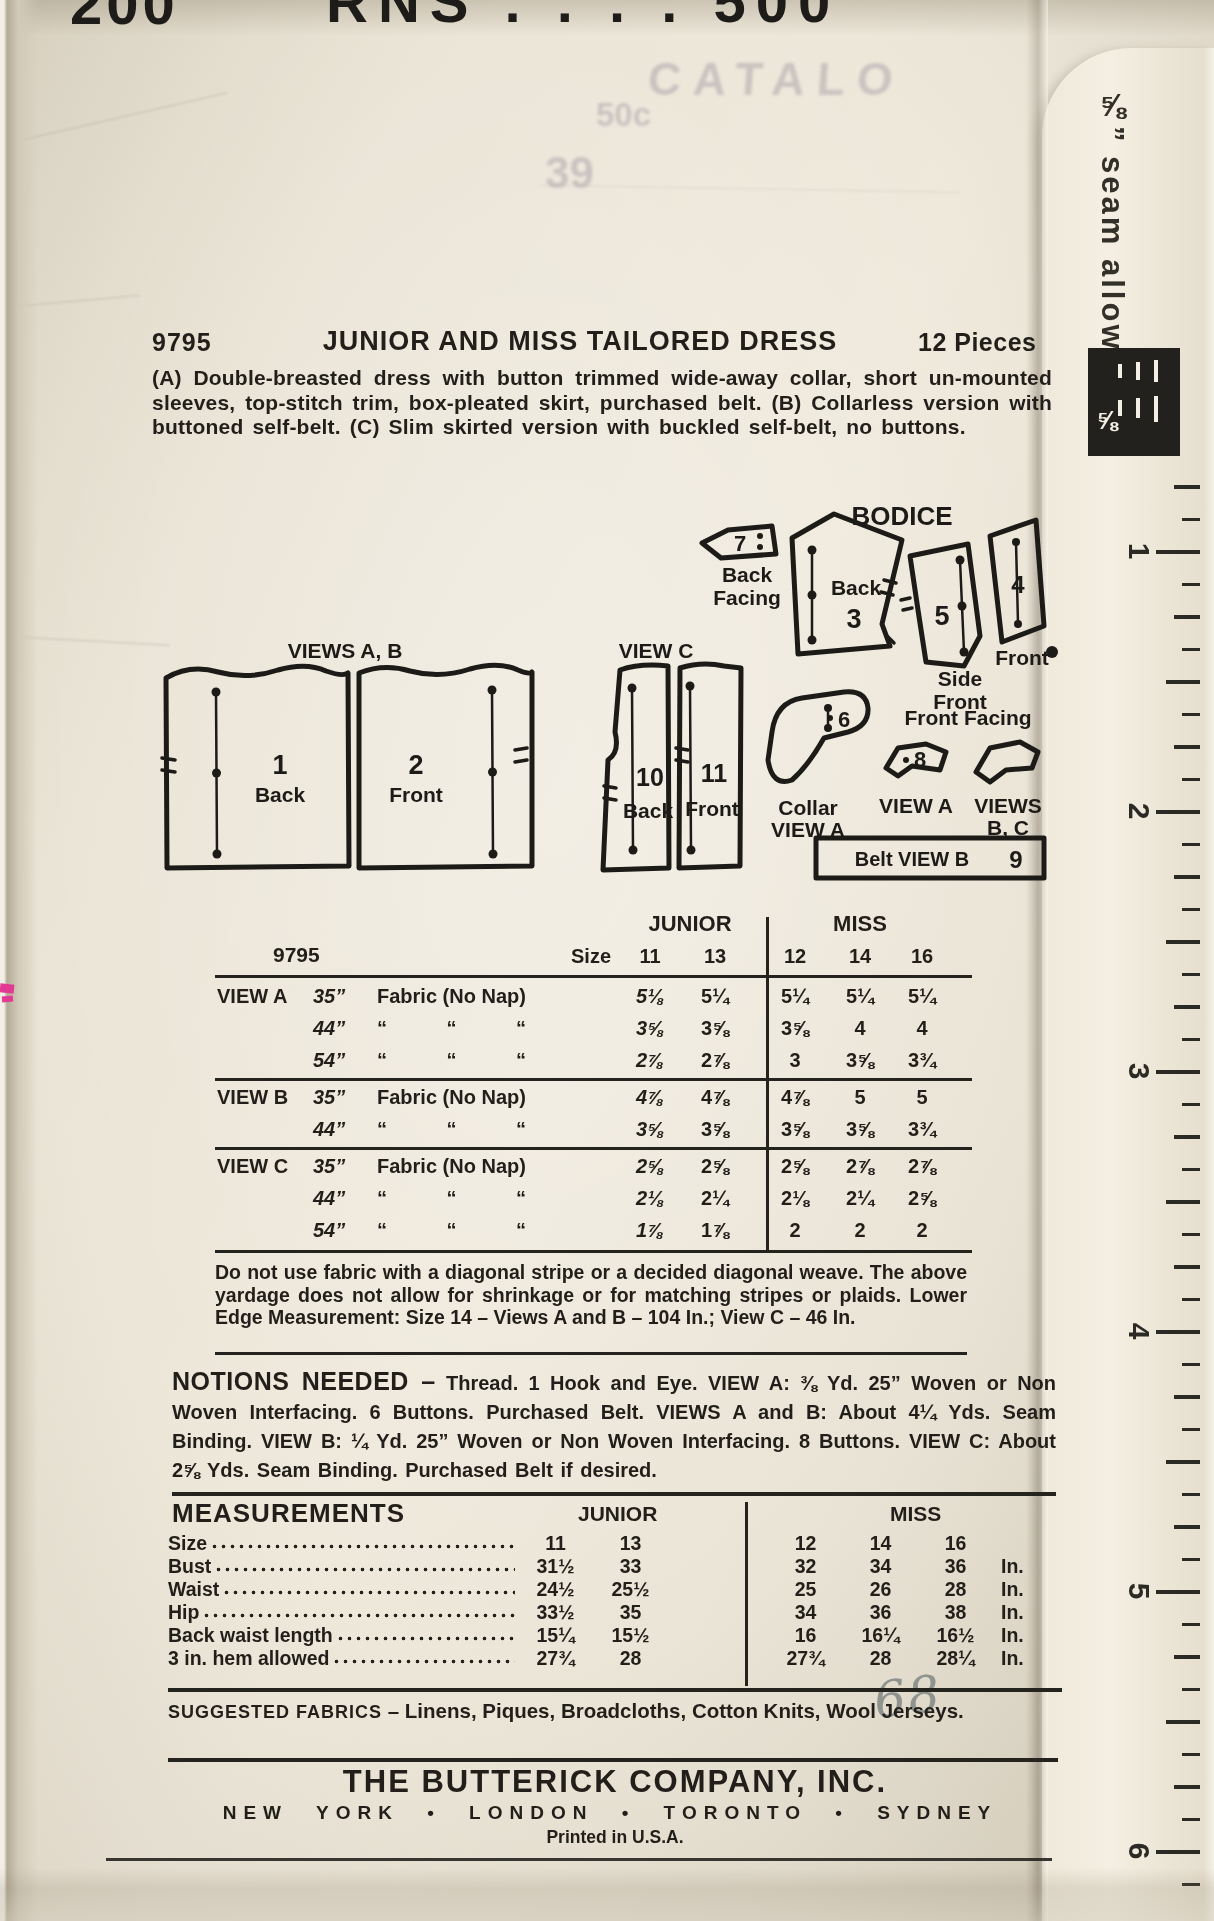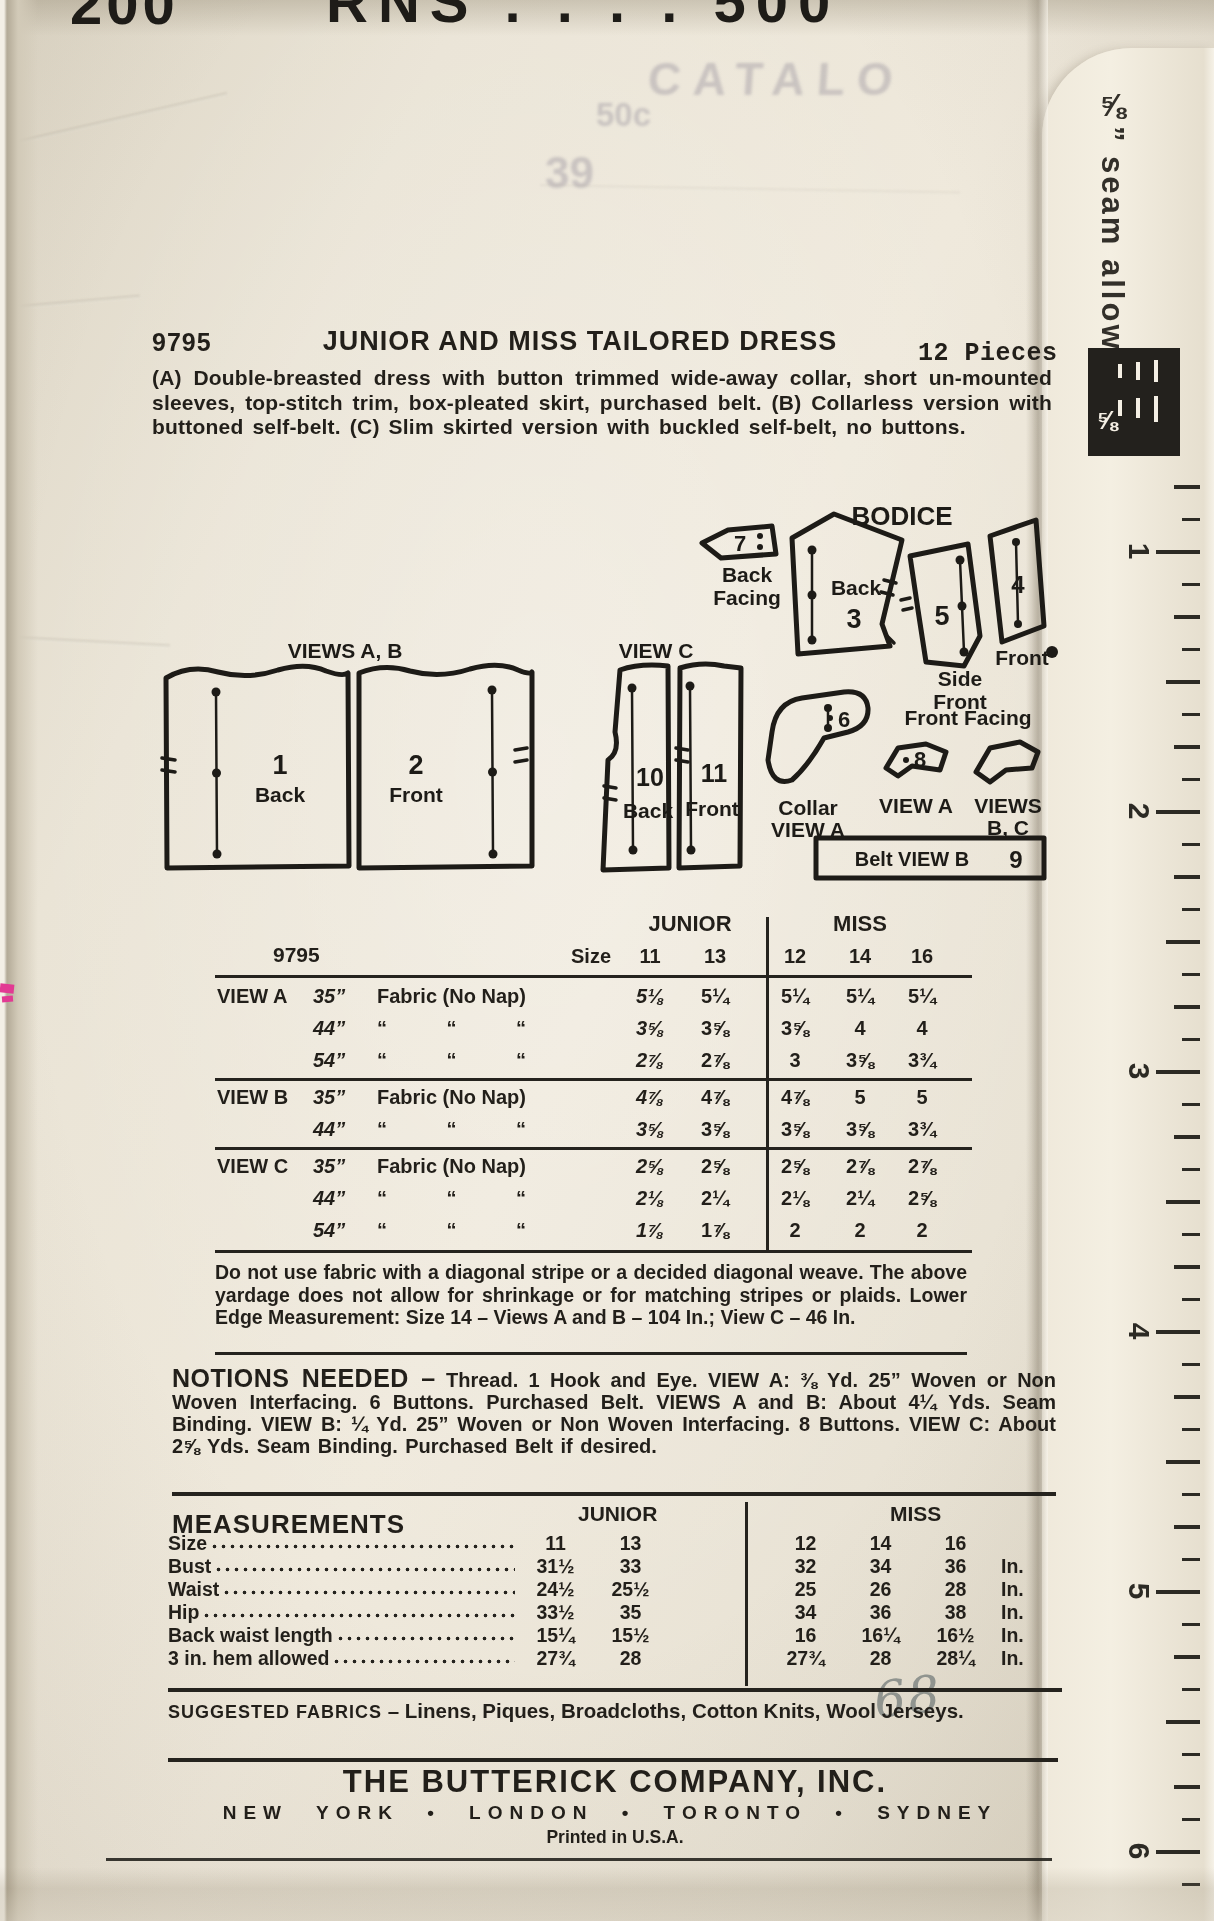--- a/index.html
+++ b/index.html
@@ -55,21 +55,21 @@
   .yf.ditto{word-spacing:52px;letter-spacing:1px;}
   .yj1{left:400px;width:70px;text-align:center;font-style:italic;}
   .yj2{left:465px;width:70px;text-align:center;}
   .ym1{left:545px;width:70px;text-align:center;}
   .ym2{left:610px;width:70px;text-align:center;}
   .ym3{left:672px;width:70px;text-align:center;}
   .ydivider{position:absolute;left:551px;top:14px;width:2.5px;height:334px;background:#25231e;}
   
   .note{left:215px;top:1261px;width:752px;font-size:19.5px;font-weight:600;line-height:22.5px;text-align:justify;}
   .rule{position:absolute;background:#25231e;}
-  .notions{left:172px;top:1367px;width:884px;font-size:20px;font-weight:600;line-height:22px;text-align:justify;word-spacing:2px;}
+  .notions{left:172px;top:1367px;width:884px;font-size:20px;font-weight:600;line-height:29px;text-align:justify;word-spacing:2px;}
   .notions-head{font-size:25px;font-weight:bold;letter-spacing:.5px;}
   .zipper{font-size:21px;font-weight:bold;letter-spacing:2.5px;margin-top:1px;}
   
   .mtable{left:168px;top:1498px;width:894px;}
   .m-title{font-size:26px;font-weight:bold;letter-spacing:1px;}
   .m-col-lbl{position:absolute;font-size:21px;font-weight:bold;}
   .mrows{margin-top:6px;}
   .mrow{display:flex;height:23px;font-size:19.5px;font-weight:600;align-items:flex-start;}
   .mlabwrap{flex:0 0 350px;display:flex;}
   .mlab{white-space:nowrap;}
@@ -172,21 +172,21 @@
 <div class="abs strip-seam"></div>
 <div class="abs edge-left"></div>
 
 <div class="pinkmark" style="left:0;top:984px;width:14px;height:9px;transform:rotate(6deg);"></div>
 <div class="pinkmark" style="left:2px;top:996px;width:11px;height:6px;transform:rotate(-4deg);"></div>
 
 <div class="pencil" style="left:874px;top:1668px;">68</div>
 
 <div class="abs pat-num" style="left:152px;top:328px;">9795</div>
 <div class="abs main-title" style="left:580px;top:326px;transform:translateX(-50%);">JUNIOR AND MISS TAILORED DRESS</div>
-<div class="abs pieces-count" style="left:918px;top:339px;font-family:Liberation Mono, monospace;">12 Pieces</div>
+<div class="abs pieces-count" style="left:918px;top:328px;">12 Pieces</div>
 
 <div class="abs desc" style="left:152px;top:366px;width:900px;">(A) Double-breasted dress with button trimmed wide-away collar, short un-mounted sleeves, top-stitch trim, box-pleated skirt, purchased belt. (B) Collarless version with buttoned self-belt. (C) Slim skirted version with buckled self-belt, no buttons.</div>
 
 <svg class="abs" style="left:140px;top:430px;" width="920" height="460" viewBox="0 0 920 460">
   <g fill="none" stroke="#1d1b17" stroke-width="5" stroke-linejoin="round" stroke-linecap="round">
 
     <path d="M588,100 L632,96 L636,124 L581,128 L562,113 Z"></path>
 
     <path d="M652,108 L694,84 L762,110 L742,194 L750,216 L658,224 Z"></path>
     <line x1="672" y1="120" x2="672" y2="210" stroke-width="2.5"></line>
@@ -388,21 +388,21 @@
 <div class="abs note">Do not use fabric with a diagonal stripe or a decided diagonal weave. The above yardage does not allow for shrinkage or for matching stripes or plaids. Lower Edge Measurement: Size 14 – Views A and B – 104 In.; View C – 46 In.</div>
 <div class="rule" style="left:215px;top:1352px;width:752px;height:3px;"></div>
 
 <div class="abs notions">
   <span class="notions-head">NOTIONS NEEDED –</span>
   <span>Thread. 1 Hook and Eye. VIEW A: ⅜ Yd. 25” Woven or Non Woven Interfacing. 6 Buttons. Purchased Belt. VIEWS A and B: About 4¼ Yds. Seam Binding. VIEW B: ¼ Yd. 25” Woven or Non Woven Interfacing. 8 Buttons. VIEW C: About 2⅝ Yds. Seam Binding. Purchased Belt if desired.</span>
 </div>
 <div class="rule" style="left:172px;top:1492px;width:884px;height:3.5px;"></div>
 
 <div class="abs mtable">
-  <span class="m-title" style="position:absolute;left:4px;top:11px;">MEASUREMENTS</span>
+  <span class="m-title" style="position:absolute;left:4px;top:0;">MEASUREMENTS</span>
   <span class="m-col-lbl" style="left:410px;top:4px;">JUNIOR</span>
   <span class="m-col-lbl" style="left:722px;top:4px;">MISS</span>
   <div id="mrows" class="mrows" style="position:absolute;left:0;top:28px;right:0;">
       <div class="mrow">
         <div class="mlabwrap">
           <span class="mlab">Size</span>
           <span class="mdots"></span>
         </div>
         <span class="mv">11</span>
         <span class="mv">13</span>

